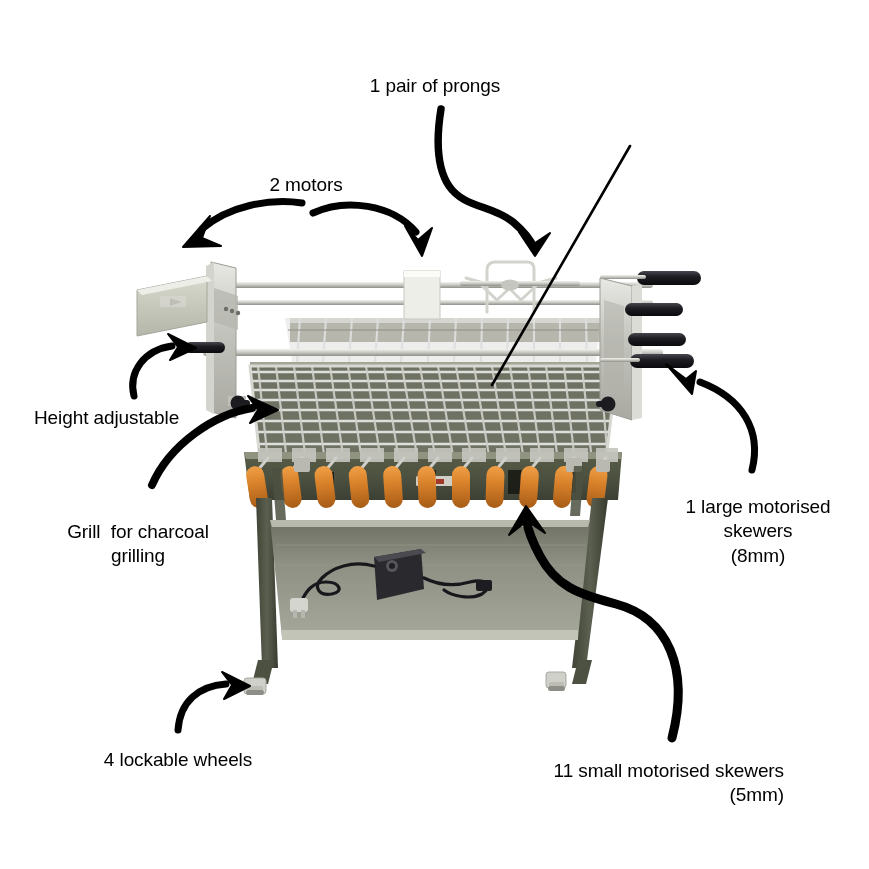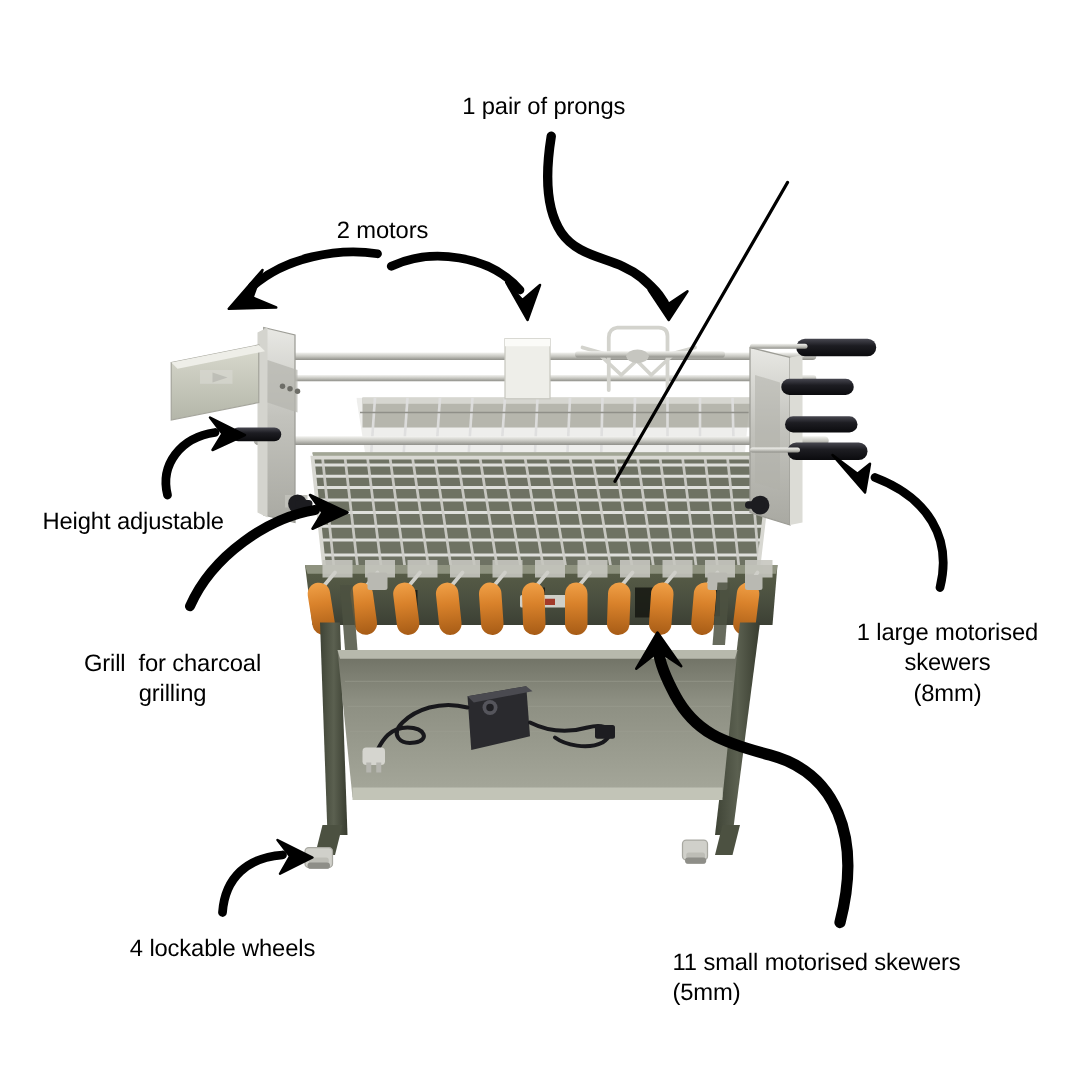--- a/index.html
+++ b/index.html
@@ -416,15 +416,15 @@
 
   <div class="label" style="left:34px; top:406px; width:180px; text-align:left;">Height adjustable</div>
 
   <div class="label" style="left:48px; top:520px; width:180px; text-align:center;"><span>Grill  for charcoal</span><br><span>grilling</span></div>
 
   <div class="label" style="left:666px; top:495px; width:184px; text-align:center;"><span>1 large motorised</span><br><span>skewers</span><br><span>(8mm)</span></div>
 
 
   <div class="label" style="left:86px; top:748px; width:184px; text-align:center;">4 lockable wheels</div>
 
-  <div class="label" style="left:538px; top:759px; width:276px; text-align:left;"><span>11 small motorised skewers</span><br><span>(5mm)</span></div>
+  <div class="label" style="left:508px; top:759px; width:276px; text-align:right;"><span>11 small motorised skewers</span><br><span>(5mm)</span></div>
 
 </div>
 
 </body></html>

